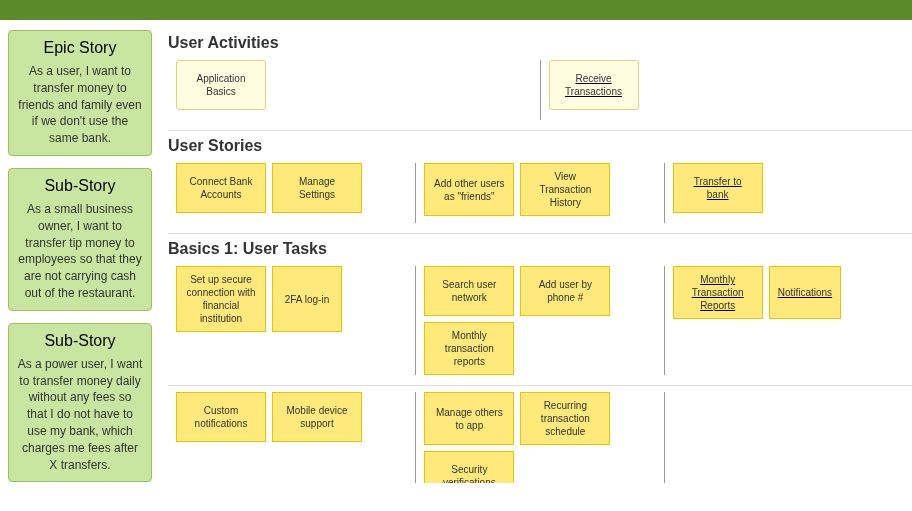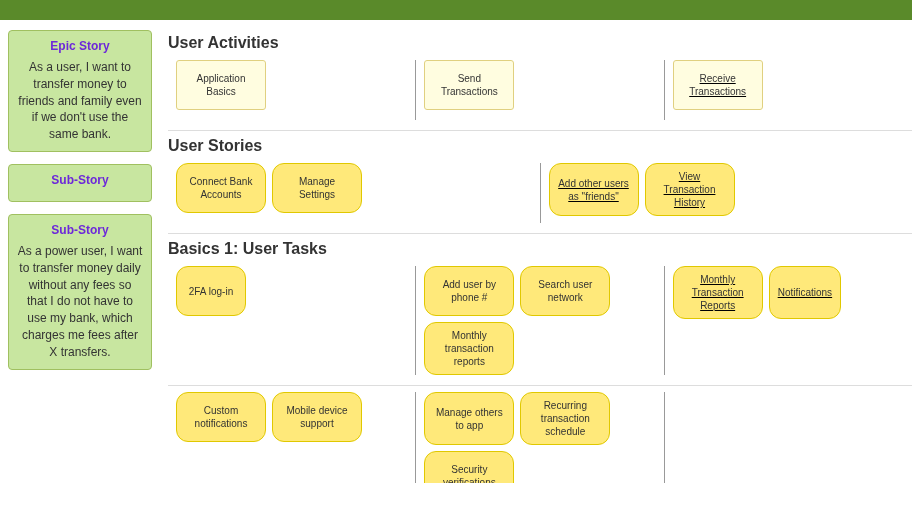--- a/index.html
+++ b/index.html
@@ -31,24 +31,24 @@
 
     .story-card {
       background: #c8e6a0;
       border: 1px solid #a0c060;
       border-radius: 4px;
       padding: 8px;
       text-align: center;
     }
 
     .story-card .card-title {
-      font-weight: bold;
-      font-size: 12px;
+      font-weight: normal;
+      font-size: 16px;
       margin-bottom: 6px;
-      color: #6d28d9;
+      color: #000000;
     }
 
     .story-card .card-text {
       font-size: 12px;
       color: #333;
       line-height: 1.4;
     }
 
     
     .content-area {
@@ -103,21 +103,21 @@
 
     .column:last-child {
       border-right: none;
       text-decoration: underline;
     }
 
     
     .note-yellow {
       background: #ffe97a;
       border: 1px solid #e0c800;
-      border-radius: 12px;
+      border-radius: 0;
       padding: 6px 8px;
       text-align: center;
       font-size: 10px;
       color: #333;
       line-height: 1.3;
       min-width: 70px;
       max-width: 90px;
       min-height: 50px;
       display: flex;
       align-items: center;
@@ -150,65 +150,67 @@
 
 <div class="main-layout">
 
   <div class="sidebar">
   <div class="story-card">
       <div class="card-title">Epic Story</div>
       <div class="card-text">As a user, I want to transfer money to friends and family even if we don't use the same bank.</div>
     </div>
       <div class="story-card">
       <div class="card-title">Sub-Story</div>
+      <div class="card-text">As a small business owner, I want to transfer tip money to employees so that they are not carrying cash out of the restaurant.</div>
     </div>
       <div class="story-card">
       <div class="card-title">Sub-Story</div>
       <div class="card-text">As a power user, I want to transfer money daily without any fees so that I do not have to use my bank, which charges me fees after X transfers.</div>
     </div>
     </div>
 
   <div class="content-area">
     <div class="sections-wrapper">
     <div class="section">
           <div class="section-title">User Activities</div>
           <div class="columns-layout">
             <div class="column">
               <div class="note-light">Application Basics</div>
             </div>
             <div class="column">
-              <div class="note-light">Send Transactions</div>
-            </div>
-            <div class="column">
               <div class="note-light">Receive Transactions</div>
             </div>
           </div>
         </div>
         <div class="section">
           <div class="section-title">User Stories</div>
           <div class="columns-layout">
             <div class="column">
               <div class="note-yellow">Connect Bank Accounts</div>
               <div class="note-yellow">Manage Settings</div>
             </div>
             <div class="column">
               <div class="note-yellow">Add other users as "friends"</div>
               <div class="note-yellow">View Transaction History</div>
             </div>
+            <div class="column">
+              <div class="note-yellow">Transfer to bank</div>
+            </div>
           </div>
         </div>
         <div class="section">
           <div class="section-title">Basics 1: User Tasks</div>
           <div class="columns-layout">
             <div class="column">
+              <div class="note-yellow">Set up secure connection with financial institution</div>
               <div class="note-yellow">2FA log-in</div>
             </div>
             <div class="column">
+              <div class="note-yellow">Search user network</div>
               <div class="note-yellow">Add user by phone #</div>
-              <div class="note-yellow">Search user network</div>
               <div class="note-yellow">Monthly transaction reports</div>
             </div>
             <div class="column">
               <div class="note-yellow">Monthly Transaction Reports</div>
               <div class="note-yellow">Notifications</div>
             </div>
           </div>
         </div>
         <div class="section">
           <div class="columns-layout">

